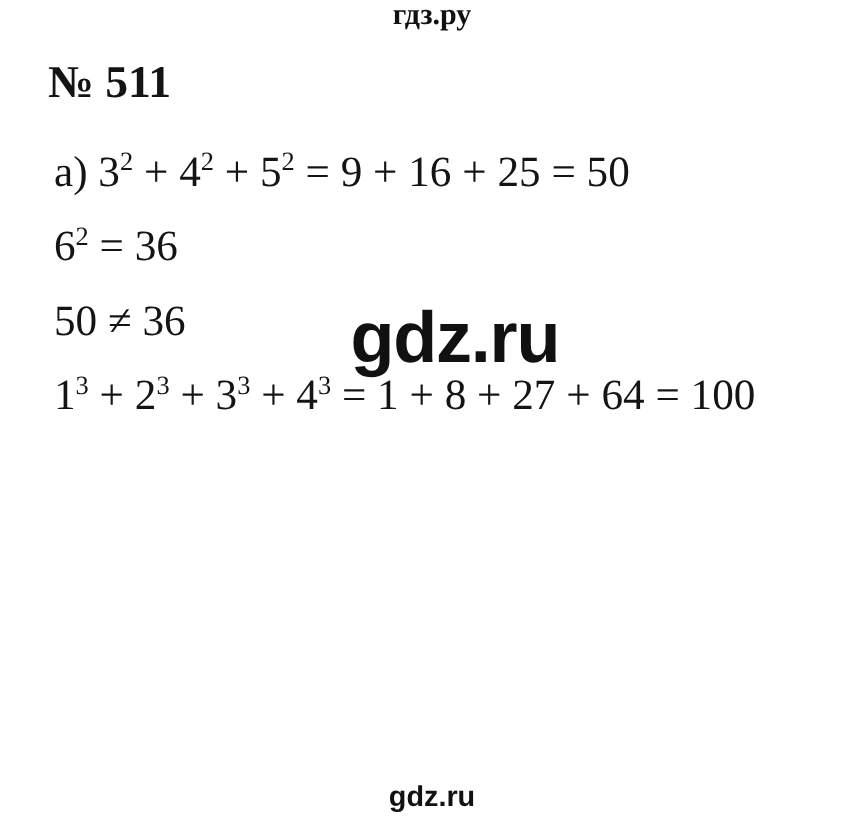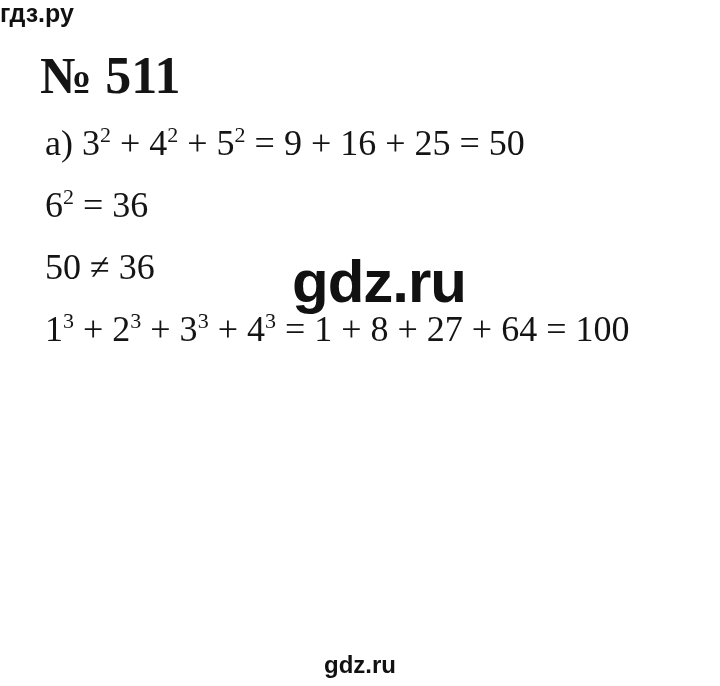--- a/index.html
+++ b/index.html
@@ -10,33 +10,33 @@
     background: var(--bg, #ffffff);
     overflow: hidden;
     font-family: "Liberation Serif", "DejaVu Serif", serif;
     color: var(--text, #141414);
   }
   .wm-top {
     position: absolute;
     top: 0;
     left: 0;
     width: 100%;
-    text-align: left;
-    font-family: Liberation Sans, sans-serif;
+    text-align: center;
+    font-family: Liberation Serif, serif;
     font-weight: 700;
     font-size: 25px;
     line-height: 1.05;
     color: var(--wm, #111111);
     white-space: nowrap;
   }
   .problem-number {
     position: absolute;
     top: 50px;
     left: 40px;
-    font-size: 52px;
+    font-size: 38px;
     font-weight: 700;
     line-height: 1;
     white-space: nowrap;
   }
   .solution {
     position: absolute;
     top: 112px;
     left: 45px;
     right: 10px;
   }

